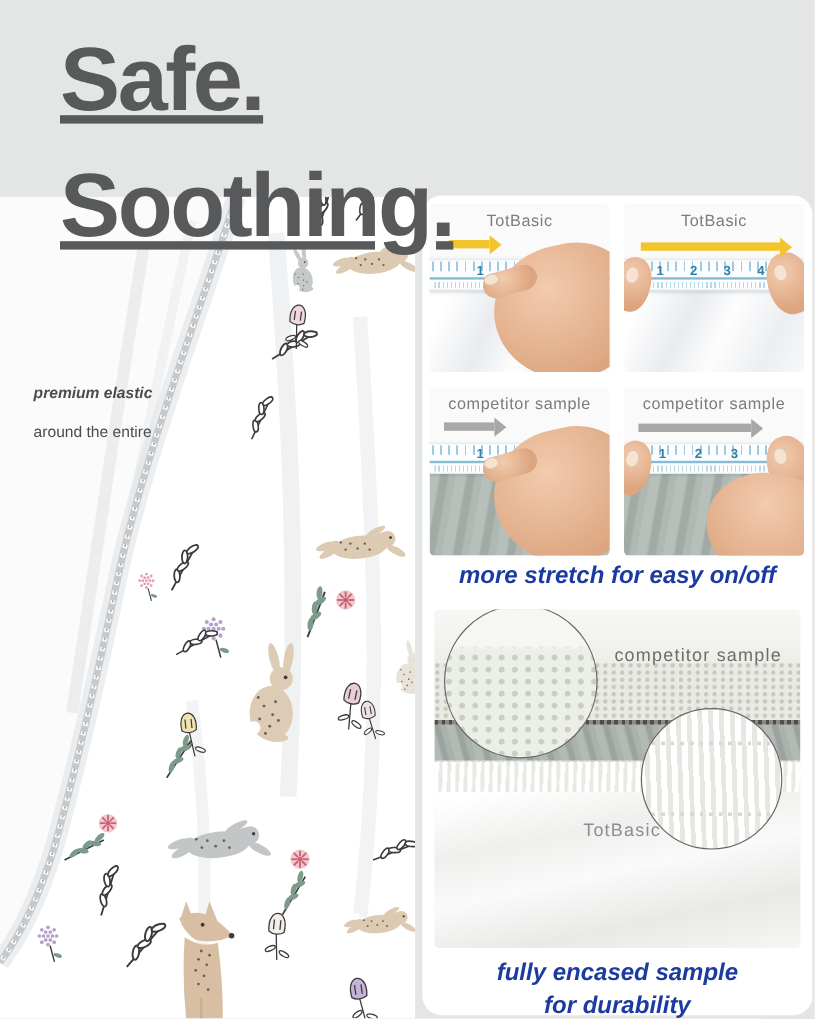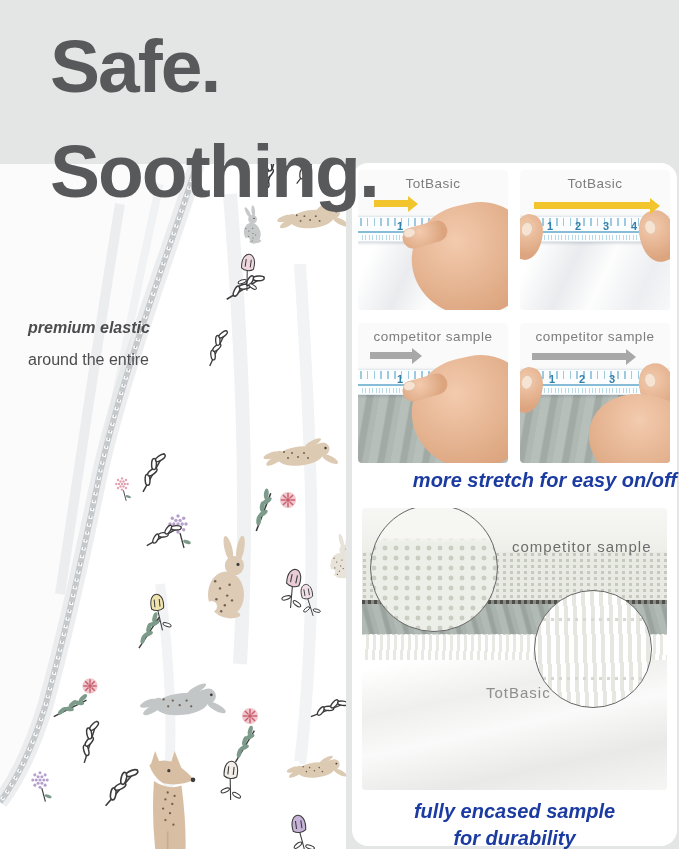--- a/index.html
+++ b/index.html
@@ -9,26 +9,26 @@
   }
   *{box-sizing:border-box; margin:0; padding:0;}
   body{font-family:"Liberation Sans", sans-serif; background:#ffffff;}
   #stage{position:relative; width:679px; height:849px; background:var(--bg); overflow:hidden;}
 
   
   .sheet-photo{position:absolute; left:0; top:164px; width:346px; height:685px; background:#f0f1f2; overflow:hidden;}
 
   
   .title{position:absolute; left:50px; top:14px; z-index:6; color:var(--title);
-         font-size:75px; font-weight:700; line-height:105px; letter-spacing:-2px;}
+         font-size:75px; font-weight:700; line-height:105px; letter-spacing:-2px;text-decoration:underline;}
   .title div{white-space:nowrap;}
 
   
   .intro{position:absolute; left:28px; top:312px; z-index:6; color:var(--text);
-         font-size:16px; line-height:31.5px;}
+         font-size:13px; line-height:31.5px;}
   .intro .em{font-weight:700; font-style:italic;}
 
   
   .panel{position:absolute; left:352px; top:163px; width:325px; height:683px;
          background:#ffffff; border-radius:16px; z-index:4;}
 
   .photo-grid{position:absolute; left:6px; top:7px; width:313px; display:grid;
               grid-template-columns:150px 150px; grid-template-rows:140px 140px; gap:13px 12px;}
   .photo{position:relative; background:#fafafa; border-radius:4px; overflow:hidden;}
   .photo .label{position:absolute; top:6px; left:0; right:0; text-align:center; z-index:5;
@@ -62,21 +62,21 @@
   .finger{left:44px; top:54px; width:46px; height:21px; border-radius:11px; transform:rotate(-16deg);}
   .nail{position:absolute; z-index:5; left:45px; top:58px; width:13px; height:10px; border-radius:50%;
         background:#f6e3d2; border:1px solid #e2c4ac; transform:rotate(-14deg);}
   .thumb{width:30px; height:46px; border-radius:46%;}
   .thumb.l{left:-8px; top:44px; transform:rotate(14deg);}
   .thumb.r{right:-6px; top:40px; width:36px; height:52px; transform:rotate(-16deg);}
   .palm{right:-30px; bottom:-24px; width:112px; height:92px; border-radius:50% 40% 40% 50%; transform:rotate(18deg);}
   .thumb .tnail{position:absolute; left:7px; top:8px; width:12px; height:15px; border-radius:50%;
         background:#f6e3d2; border:1px solid #e2c4ac;}
 
-  .caption1{position:absolute; left:0; right:0; top:306px; text-align:right; z-index:5;
+  .caption1{position:absolute; left:0; right:0; top:306px; text-align:center; z-index:5;
             color:var(--blue); font-size:20px; font-weight:700; font-style:italic;}
 
   
   .big-photo{position:absolute; left:10px; top:345px; width:305px; height:282px;
              border-radius:4px; overflow:hidden; background:#f4f4f2;}
   .band{position:absolute; left:0; right:0;}
   .band.top{top:0; height:44px; background:linear-gradient(#f7f7f5,#eeeee9);}
   .band.elastic{top:44px; height:48px; background-color:#e9eae4;
       background-image:radial-gradient(circle at 2.5px 2.5px,#c6c9bd 1.6px,transparent 2px);
       background-size:7px 6px;}

